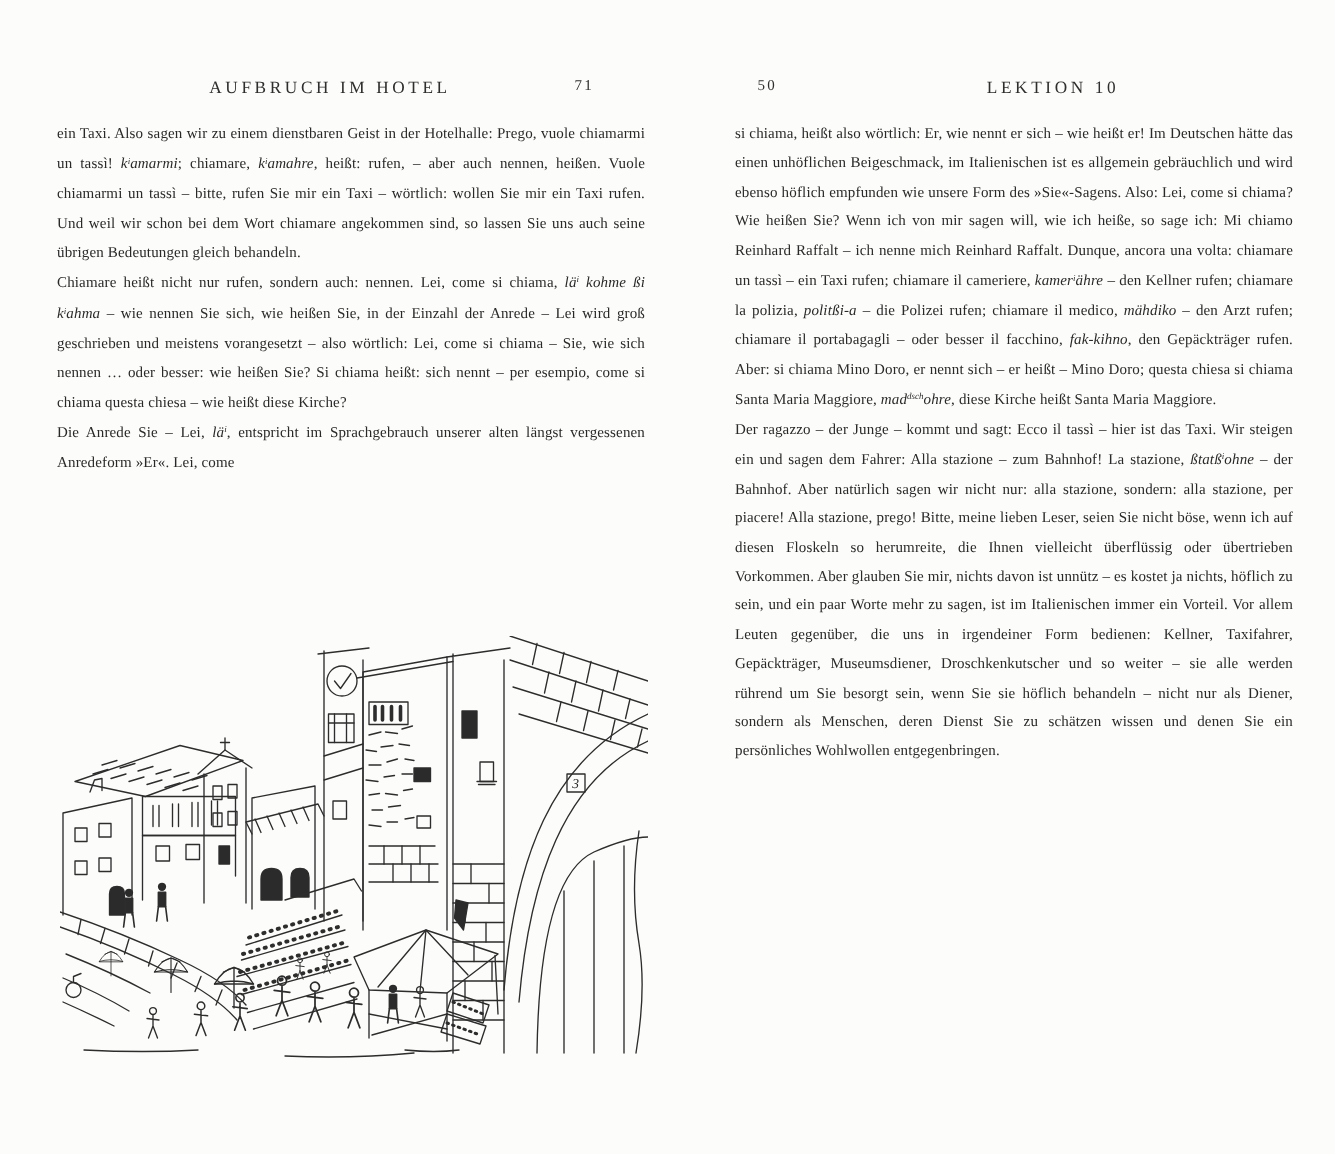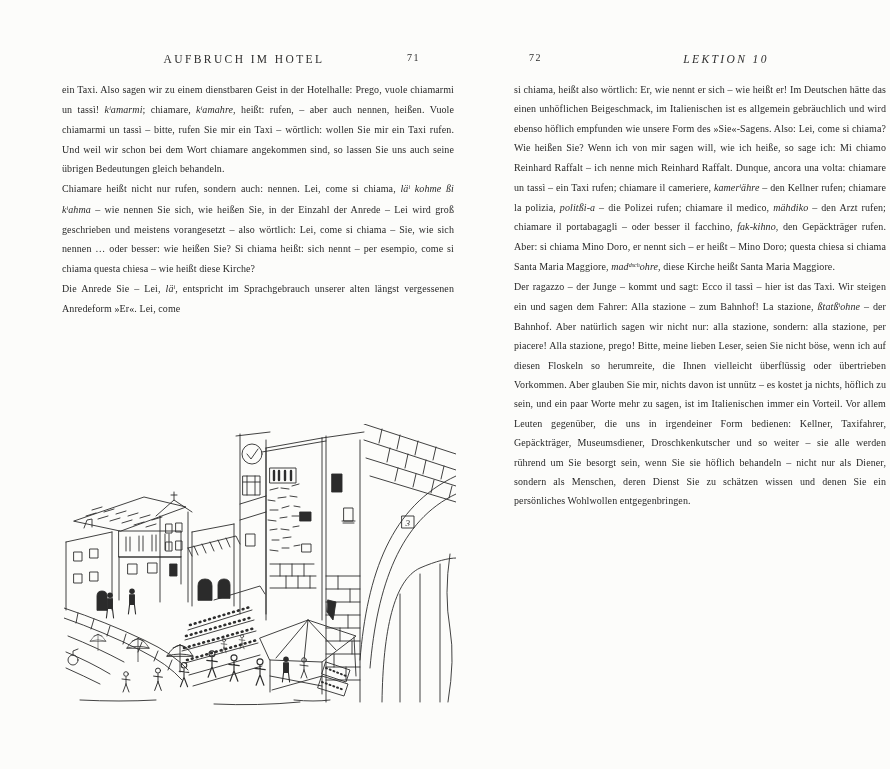--- a/index.html
+++ b/index.html
@@ -3,31 +3,31 @@
 <meta charset="utf-8">
 <style>
   html,body{margin:0;padding:0;}
   body{
     width:890px;height:769px;overflow:hidden;position:relative;
     background:#fcfcfa;
     font-family:"Liberation Serif","DejaVu Serif",serif;
     color:#2b2b2b;
   }
   .spread{position:absolute;inset:0;}
-  .page{position:absolute;top:0;height:769px;margin-left:24px;}
+  .page{position:absolute;top:0;height:769px;}
   .page.left{left:38px;width:392px;}
   .page.right{left:490px;width:372px;}
 
   .runhead{
     position:absolute;top:53px;left:0;right:0;height:18px;
     font-size:11.5px;letter-spacing:2.4px;color:#2e2e2e;white-space:nowrap;
   }
   .rh-title{position:absolute;left:50%;top:0;}
   .page.left .rh-title{transform:translateX(calc(-50% - 14px));}
-  .page.right .rh-title{transform:translateX(calc(-50% + 26px));font-style:italic;}
+  .page.right .rh-title{transform:translateX(calc(-50% + 26px));}
   .rh-folio{position:absolute;top:-1px;font-size:10px;letter-spacing:1.5px;}
   .page.left .rh-folio{right:34px;}
   .page.right .rh-folio{left:15px;}
 
   .bodytext{
     position:absolute;top:80px;left:0;right:0;
     font-size:10px;line-height:19.4px;letter-spacing:0.1px;
     text-align:justify;color:#292929;
     -webkit-hyphens:none;hyphens:none;
   }
@@ -183,21 +183,21 @@
           <use href="#fig" xlink:href="#fig" transform="translate(62,264) scale(1)"></use>
           <use href="#fig" xlink:href="#fig" transform="translate(178,222) scale(0.7)"></use>
           <use href="#fig" xlink:href="#fig" transform="translate(160,226) scale(0.7)"></use>
         </g>
       </svg>
     </figure>
   </section>
 
   <section class="page right">
     <header class="runhead">
-      <span class="rh-folio">72</span>
+      <span class="rh-folio">50</span>
       <span class="rh-title">LEKTION 10</span>
     </header>
 
     <div class="bodytext">
         <p><span>si chiama, heißt also wörtlich: Er, wie nennt er sich – wie heißt er! Im Deutschen hätte das einen unhöflichen Beigeschmack, im Italienischen ist es allgemein gebräuchlich und wird ebenso höflich empfunden wie unsere Form des »Sie«-Sagens. Also: Lei, come si chiama? Wie heißen Sie? Wenn ich von mir sagen will, wie ich heiße, so sage ich: Mi chiamo Reinhard Raffalt – ich nenne mich Reinhard Raffalt. Dunque, ancora una volta: chiamare un tassì – ein Taxi rufen; chiamare il cameriere, </span><span class="it">kamer</span><span class="it sup">i</span><span class="it">ähre</span><span> – den Kellner rufen; chiamare la polizia, </span><span class="it">politßi-a</span><span> – die Polizei rufen; chiamare il medico, </span><span class="it">mähdiko</span><span> – den Arzt rufen; chiamare il portabagagli – oder besser il facchino, </span><span class="it">fak-kihno</span><span>, den Gepäckträger rufen. Aber: si chiama Mino Doro, er nennt sich – er heißt – Mino Doro; questa chiesa si chiama Santa Maria Maggiore, </span><span class="it">mad</span><span class="it sup">dsch</span><span class="it">ohre</span><span>, diese Kirche heißt Santa Maria Maggiore.</span></p>
         <p><span>Der ragazzo – der Junge – kommt und sagt: Ecco il tassì – hier ist das Taxi. Wir steigen ein und sagen dem Fahrer: Alla stazione – zum Bahnhof! La stazione, </span><span class="it">ßtatß</span><span class="it sup">i</span><span class="it">ohne</span><span> – der Bahnhof. Aber natürlich sagen wir nicht nur: alla stazione, sondern: alla stazione, per piacere! Alla stazione, prego! Bitte, meine lieben Leser, seien Sie nicht böse, wenn ich auf diesen Floskeln so herumreite, die Ihnen vielleicht überflüssig oder übertrieben Vorkommen. Aber glauben Sie mir, nichts davon ist unnütz – es kostet ja nichts, höflich zu sein, und ein paar Worte mehr zu sagen, ist im Italienischen immer ein Vorteil. Vor allem Leuten gegenüber, die uns in irgendeiner Form bedienen: Kellner, Taxifahrer, Gepäckträger, Museumsdiener, Droschkenkutscher und so weiter – sie alle werden rührend um Sie besorgt sein, wenn Sie sie höflich behandeln – nicht nur als Diener, sondern als Menschen, deren Dienst Sie zu schätzen wissen und denen Sie ein persönliches Wohlwollen entgegenbringen.</span></p>
       </div>
   </section>
 
 </div>

